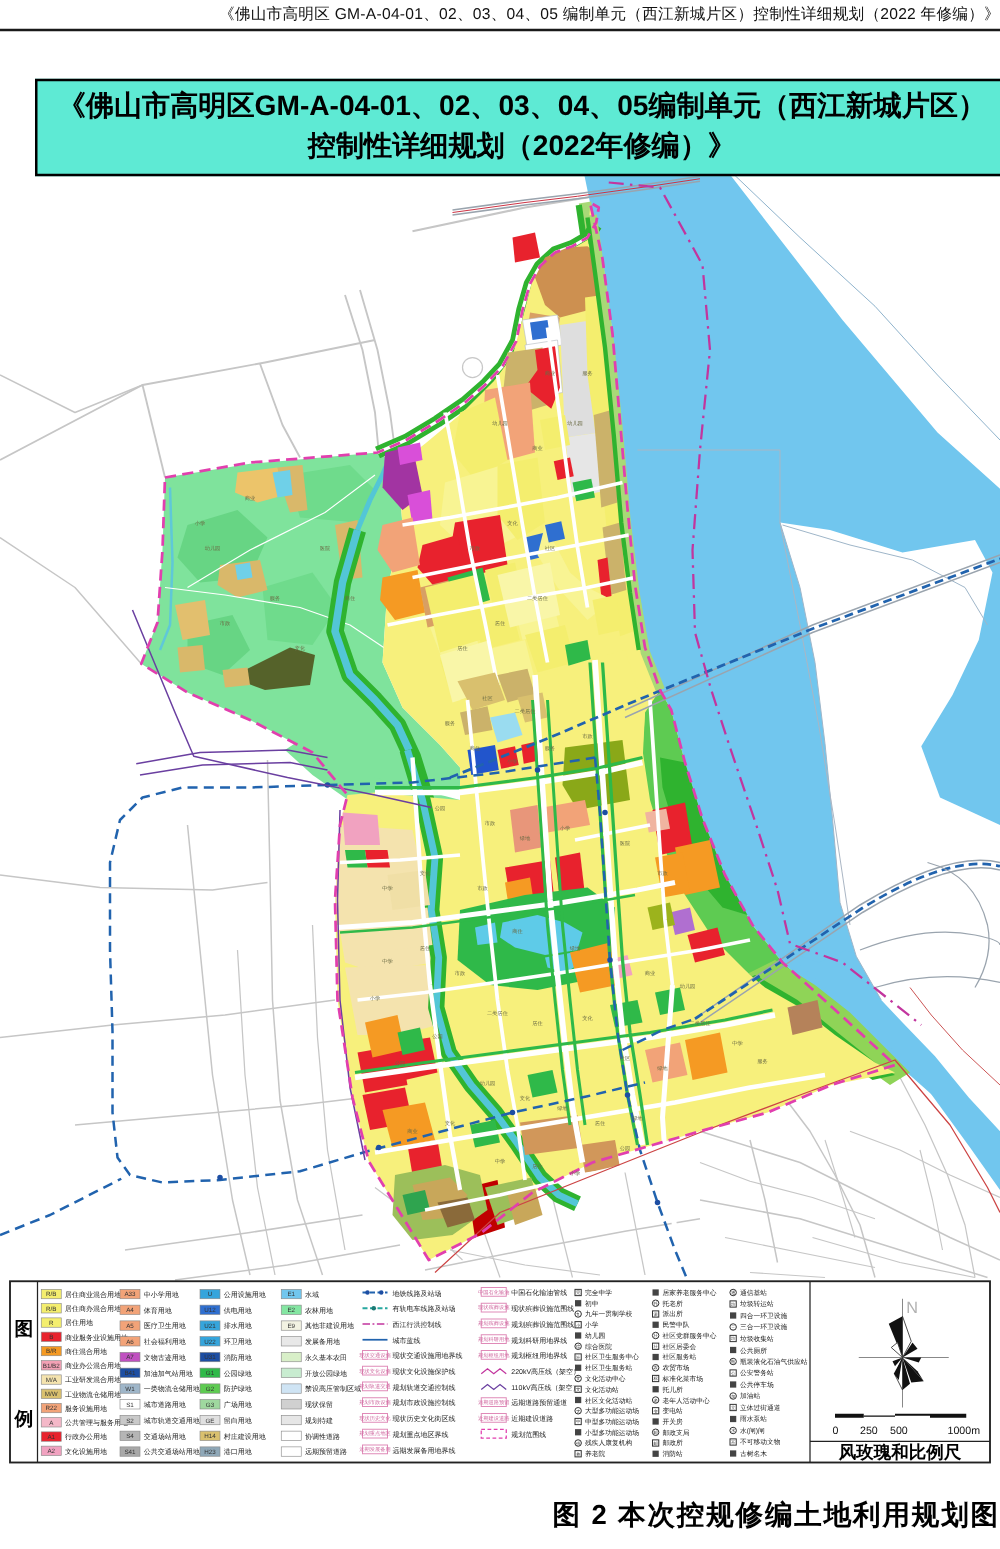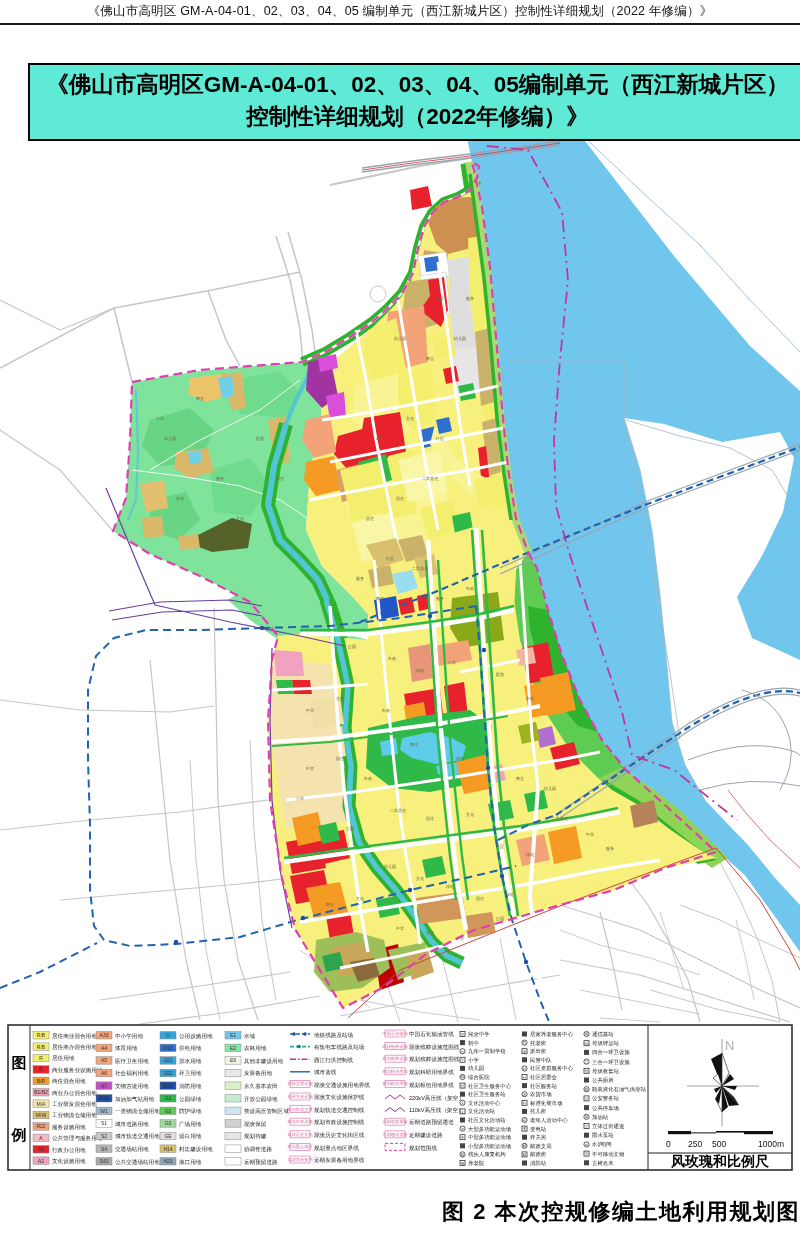--- a/index.html
+++ b/index.html
@@ -1,19 +1,19 @@
 <!DOCTYPE html>
 <html><head><meta charset="utf-8"><style>
 html,body{margin:0;padding:0;background:#fff;}
 *{font-family:"Liberation Sans",sans-serif;}
 .abs{position:absolute;}
 </style></head><body>
 <div style="position:relative;width:800px;height:1239px;overflow:hidden;background:#fff">
 <div class="abs" style="left:0;top:0;height:23px;width:800px;background:#fff;z-index:4;"></div>
-    <div class="abs" style="left:0;top:3px;z-index:5;width:800px;text-align:center;font-size:12.5px;color:#111;letter-spacing:0.2px">《佛山市高明区 GM-A-04-01、02、03、04、05 编制单元（西江新城片区）控制性详细规划（2022 年修编）》</div>
+    <div class="abs" style="left:0;top:3px;z-index:5;width:800px;text-align:right;font-size:12.5px;color:#111;letter-spacing:0.2px">《佛山市高明区 GM-A-04-01、02、03、04、05 编制单元（西江新城片区）控制性详细规划（2022 年修编）》</div>
 <div class="abs" style="left:0;top:23px;width:800px;height:2px;background:#1a1a1a;z-index:5"></div>
 <div class="abs" style="left:28px;top:63px;width:779px;height:78px;border:2px solid #000;box-sizing:border-box;background:#5eead4;z-index:5;text-align:center;font-weight:bold;font-size:22.5px;color:#000;line-height:32px;padding-top:4px">《佛山市高明区GM-A-04-01、02、03、04、05编制单元（西江新城片区）<br>控制性详细规划（2022年修编）》</div>
 <div class="abs" style="left:0;top:25px;width:800px;height:37px;background:#fff;z-index:4"></div>
     <svg class="abs" style="left:0;top:0" width="800" height="1239" viewBox="0 0 800 1239">
 <polyline points="0,368 114,308 212,290 300,272" fill="none" stroke="#c6c6c6" stroke-width="1.5" stroke-linecap="butt" stroke-linejoin="round"></polyline>
 <polyline points="114,308 132,382" fill="none" stroke="#c6c6c6" stroke-width="1.5" stroke-linecap="butt" stroke-linejoin="round"></polyline>
 <polyline points="208,291 226,340 240,366" fill="none" stroke="#c6c6c6" stroke-width="1.5" stroke-linecap="butt" stroke-linejoin="round"></polyline>
 <polyline points="276,236 290,280 300,330 303,362" fill="none" stroke="#c6c6c6" stroke-width="1.5" stroke-linecap="butt" stroke-linejoin="round"></polyline>
 <polyline points="288,232 302,280 312,330 316,360" fill="none" stroke="#c6c6c6" stroke-width="1.5" stroke-linecap="butt" stroke-linejoin="round"></polyline>
 <polyline points="330,185 420,166 470,158 560,135 616,116" fill="none" stroke="#c6c6c6" stroke-width="1.8" stroke-linecap="butt" stroke-linejoin="round"></polyline>

